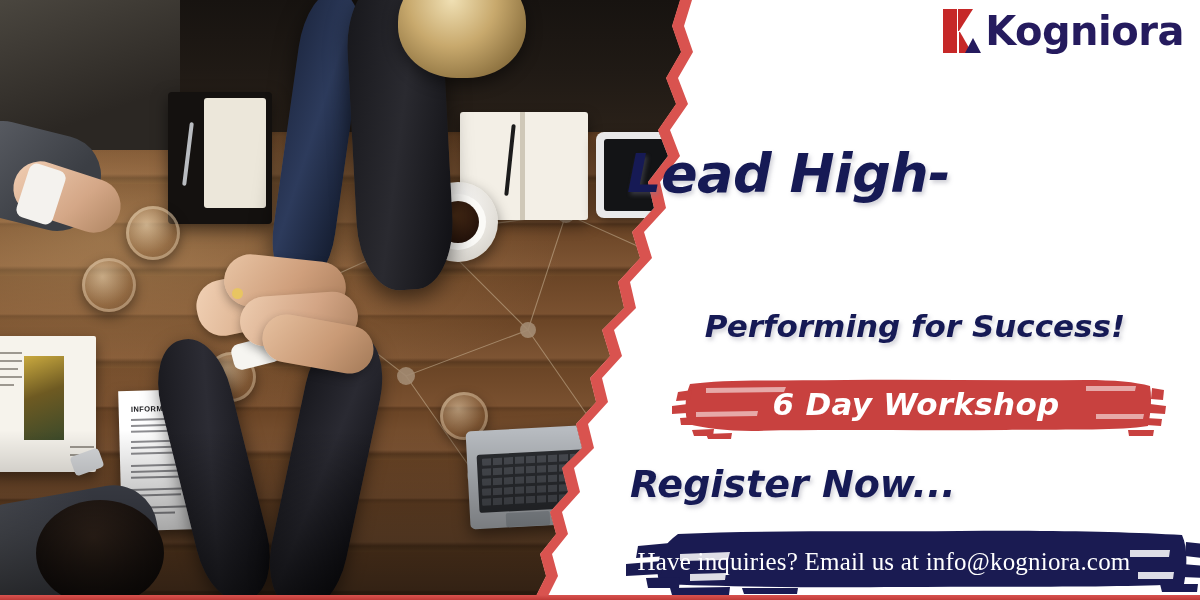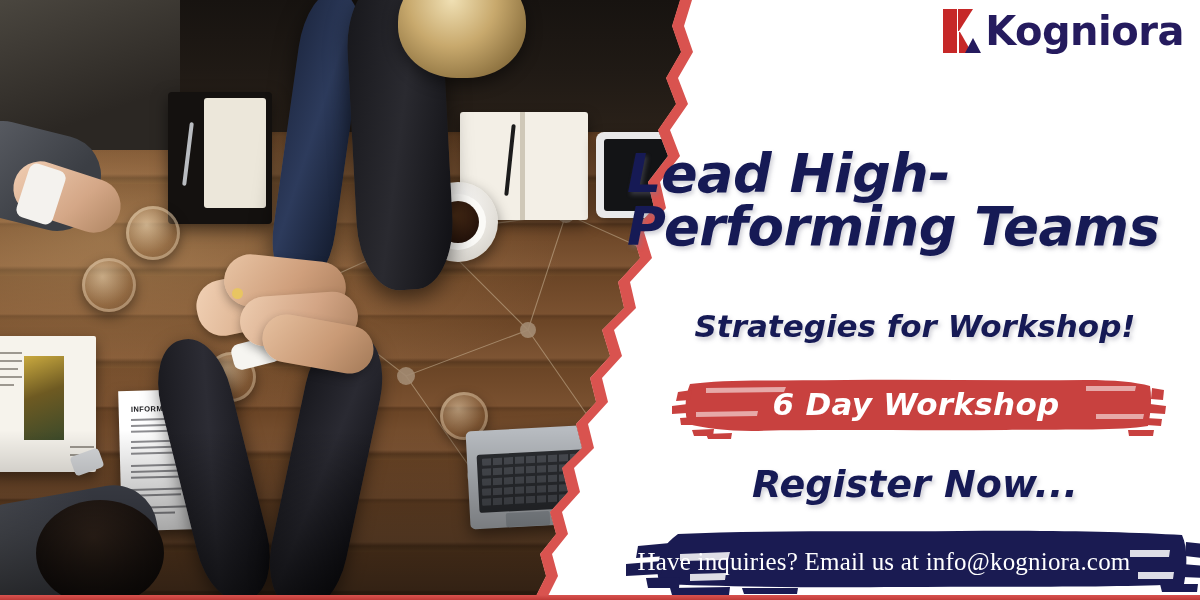--- a/index.html
+++ b/index.html
@@ -238,21 +238,21 @@
   #badge-label {
     position:absolute; inset:0;
     display:flex; align-items:center; justify-content:center;
     font-family:"DejaVu Sans", sans-serif; font-style:italic; font-weight:700;
     font-size:31px; color:#ffffff; letter-spacing:.3px;
     padding-bottom:2px;
   }
 
   #cta {
     position:absolute; left:10px; top:462px; width:570px;
-    text-align:center; font-size:38px; letter-spacing:0px;
+    text-align:left; font-size:38px; letter-spacing:0px;
   }
 
   
   #footer-wrap { position:absolute; left:-90px; top:524px; width:680px; height:72px; }
   #footer-svg { position:absolute; inset:0; width:680px; height:72px; }
   #footer-text {
     position:absolute; left:0; top:0; width:680px; height:72px;
     display:flex; align-items:center; justify-content:center;
     font-family:"Liberation Serif", serif;
     font-size:25px; color:#ffffff; letter-spacing:.2px;
@@ -396,24 +396,23 @@
         <path d="M4 3 L18 3 L18 47 L4 47 Z" fill="#c62828"></path>
         <path d="M19 3 L34 3 L20 25 L19 25 Z" fill="#c62828"></path>
         <path d="M20 26 L21 26 L33 47 L20 47 Z" fill="#c62828"></path>
         <path d="M26 47 L34 32 L42 47 Z" fill="#251b5e"></path>
       </svg>
       <span id="logo-word">Kogniora</span>
     </div>
 
     <div id="headline" class="script">
       <span class="l1">Lead High-</span>
-      <span class="l2">Performing Teams</span>
     </div>
 
-    <div id="subhead" class="script">Strategies for Workshop!</div>
+    <div id="subhead" class="script">Performing for Success!</div>
 
     <div id="badge-wrap">
       <svg id="badge-svg" viewBox="0 0 500 74">
         <path d="M24 16 C60 11, 120 13, 180 12 C260 11, 340 13, 420 12
                  C448 12, 470 14, 484 18
                  C486 30, 485 44, 482 58
                  C452 63, 400 61, 340 62 C250 63, 160 61, 86 63
                  C60 63, 38 60, 22 56
                  C18 44, 19 28, 24 16 Z" fill="#c8413f"></path>
         <g fill="#c8413f">

